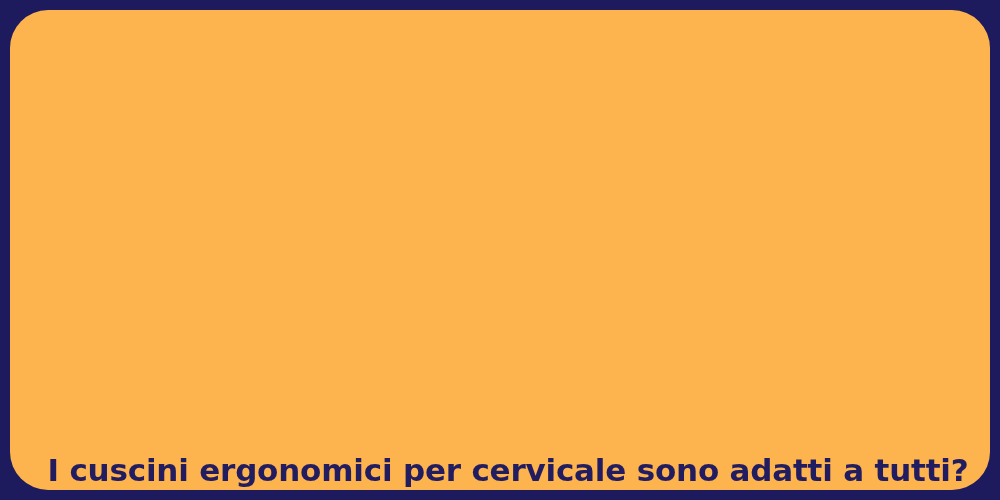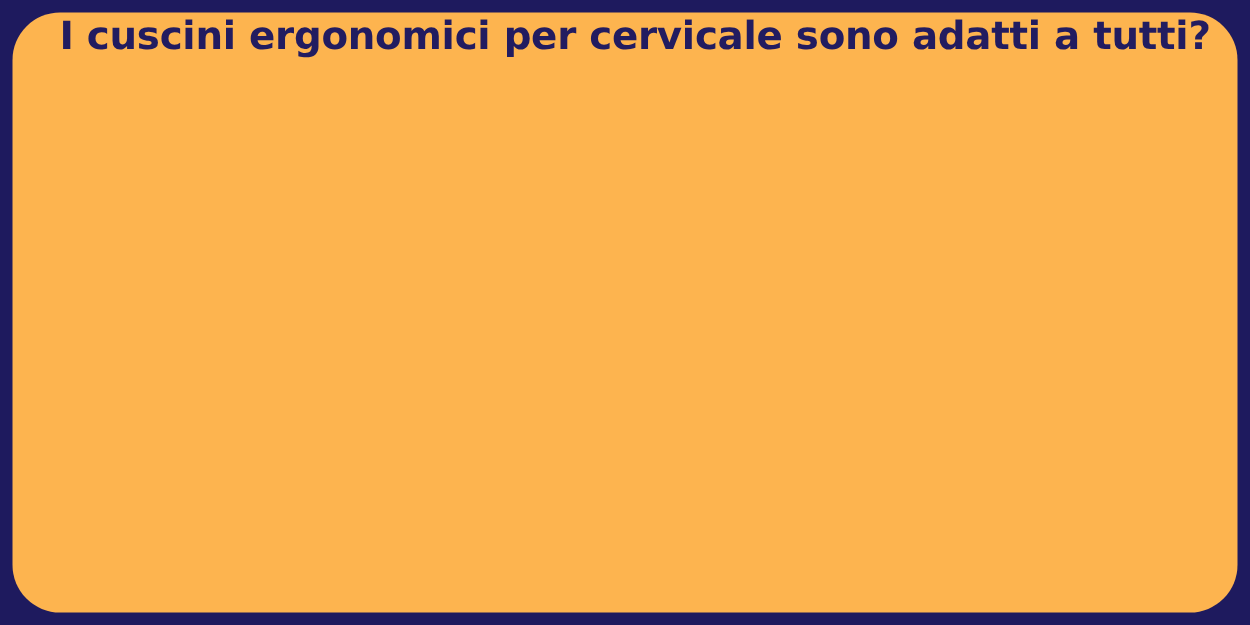--- a/index.html
+++ b/index.html
@@ -25,21 +25,21 @@
   }
 
   
   #banner-card {
     box-sizing: border-box;
     width: 100%;
     height: 100%;
     background: #FDB44F;
     border-radius: 38px;
     display: flex;
-    align-items: flex-start;
+    align-items: flex-end;
     justify-content: center;
     text-align: center;
     padding-left: 16px;
   }
 
   #headline {
     margin: 0;
     padding: 0 60px;
     color: #221C60;
     font-family: "DejaVu Sans", sans-serif;

